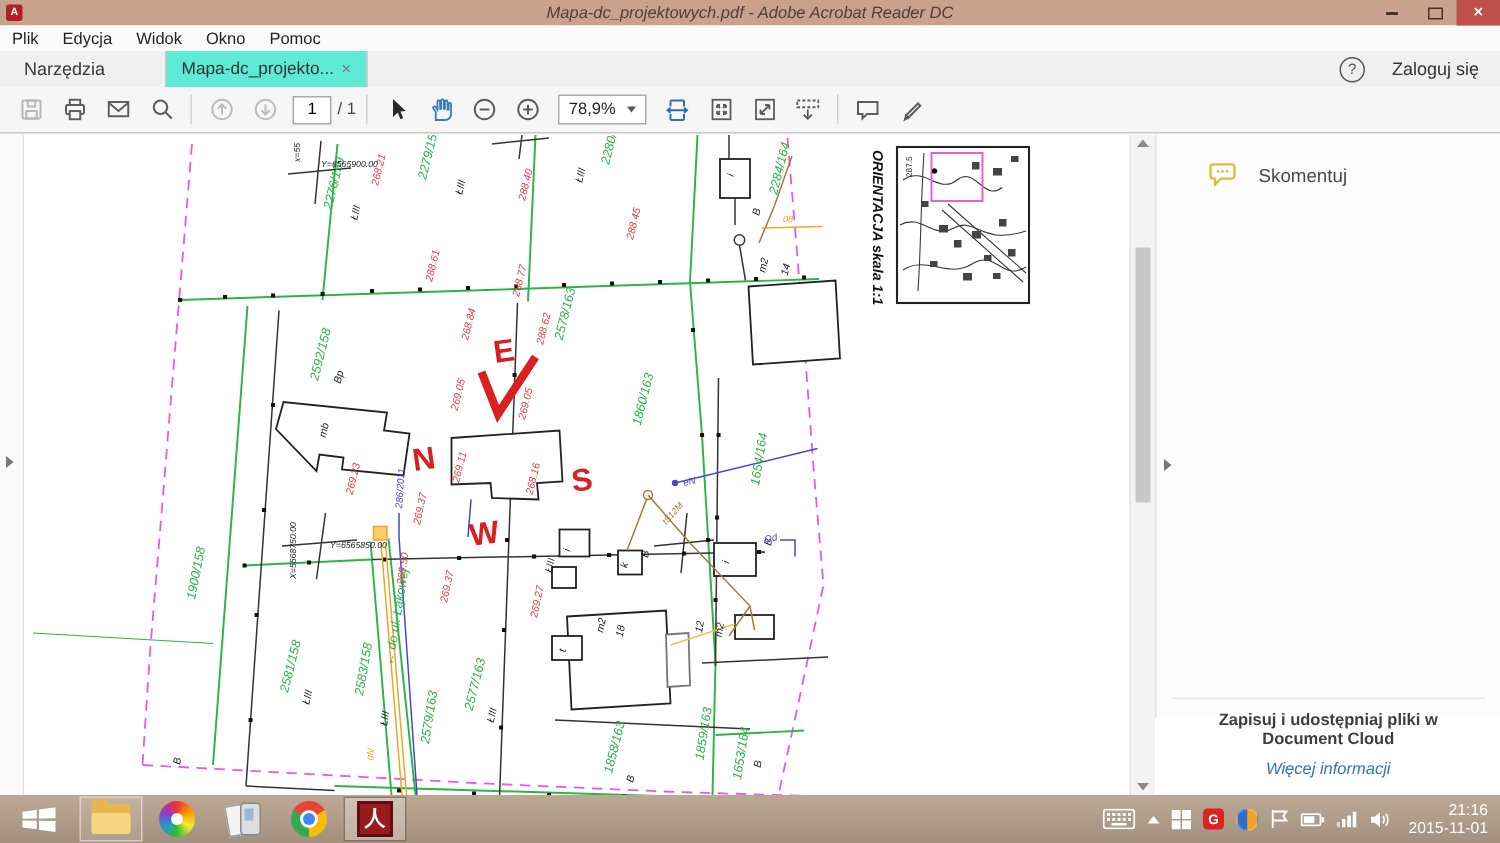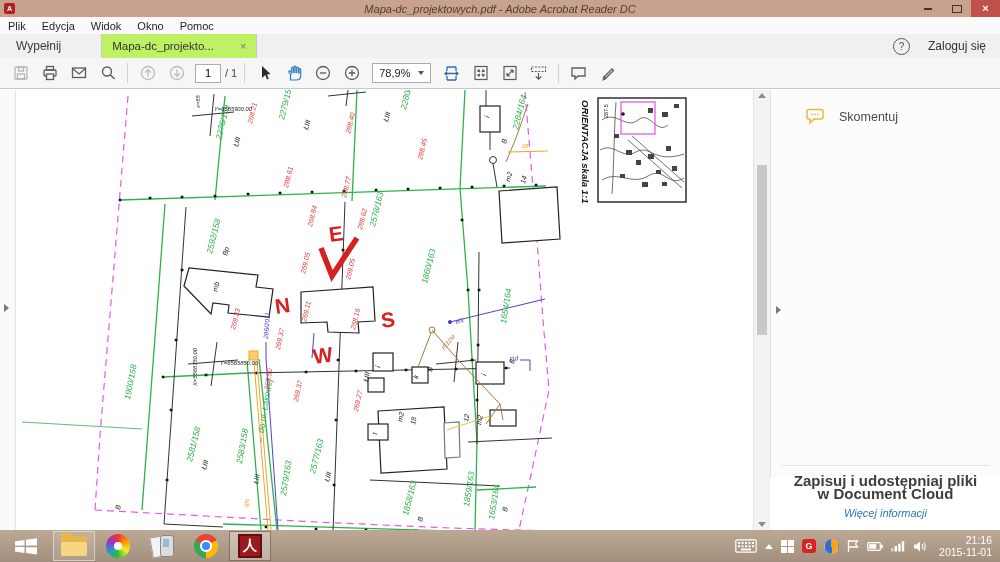--- a/index.html
+++ b/index.html
@@ -21,22 +21,22 @@
 
   
   .menubar{position:absolute;left:0;top:17px;width:1000px;height:17px;background:#fafafa;
     display:flex;align-items:center;font-size:11px;color:#1f1f1f;}
   .menu-item{padding:4px 8px;height:17px;display:flex;align-items:center;cursor:default;}
 
   
   .tabbar{position:absolute;left:0;top:34px;width:1000px;height:24px;background:#f0f0f0;
     border-bottom:1px solid #d8d8d8;display:flex;align-items:center;font-size:12px;color:#3a3a3a;}
   .bar-tab{padding:0 16px;height:24px;display:flex;align-items:center;}
-  .doc-tab{margin-left:24px;height:24px;background:#bef264;border-left:1px solid #c8c8c8;
-    border-right:1px solid #c8c8c8;display:flex;align-items:center;gap:26px;padding:0 10px;
+  .doc-tab{margin-left:24px;height:24px;background:#5eead4;border-left:1px solid #c8c8c8;
+    border-right:1px solid #c8c8c8;display:flex;align-items:center;gap:5px;padding:0 10px;
     font-size:11.5px;color:#333;}
   .tab-close{color:#777;font-size:11px;line-height:11px;}
   .tab-right{margin-left:auto;display:flex;align-items:center;gap:18px;padding-right:14px;}
   .help-circle{width:15px;height:15px;border:1.3px solid #555;border-radius:50%;
     display:flex;align-items:center;justify-content:center;font-size:10px;color:#555;}
   .signin{font-size:12px;color:#333;}
 
   
   .toolbar{position:absolute;left:0;top:58px;width:1000px;height:31px;background:#f6f6f6;
     border-bottom:1px solid #c9c9c9;display:flex;align-items:center;padding-left:6px;box-sizing:border-box;}
@@ -66,21 +66,21 @@
     border-left:4.5px solid transparent;border-right:4.5px solid transparent;border-top:5px solid #8a8a8a;}
   .thumb{position:absolute;left:3px;top:75px;width:10px;height:170px;background:#c8c8c8;}
 
   .panel{position:absolute;left:770px;top:0;width:230px;height:388px;background:#fcfcfc;
     border-left:1px solid #e0e0e0;box-sizing:border-box;}
   .panel-toggle{position:absolute;left:5px;top:216px;}
   .panel-item{position:absolute;left:34px;display:flex;align-items:center;gap:13px;
     font-size:12.5px;color:#4a4a4a;height:22px;}
   .pi-1{top:16px;}.pi-2{top:50px;}
   .panel-divider{position:absolute;left:10px;right:10px;top:375px;border-top:1px solid #e4e4e4;}
-  .promo{position:absolute;left:18px;right:18px;top:384px;text-align:center;font-size:15px;
+  .promo{position:absolute;left:18px;right:18px;top:384px;text-align:center;font-size:11px;
     font-weight:bold;color:#3e3e3e;line-height:13px;}
   .more-info{position:absolute;left:0;right:0;top:417px;text-align:center;font-size:11px;color:#2f76ad;font-style:italic;}
 
   
   .map-svg text{font-family:"Liberation Sans",sans-serif;}
   .ml-p{fill:#2db34a;font-style:italic;font-size:8.5px;}
   .ml-b{fill:#1a1a1a;font-style:italic;font-size:7px;}
   .ml-r{fill:#e23b3b;font-style:italic;font-size:7px;}
   .ml-u{fill:#4343cf;font-style:italic;font-size:6.5px;}
   .ml-w{fill:#a5793c;font-style:italic;font-size:6px;}
@@ -152,21 +152,21 @@
 
   <div class="menubar">
     <div class="menu-item">Plik</div>
     <div class="menu-item">Edycja</div>
     <div class="menu-item">Widok</div>
     <div class="menu-item">Okno</div>
     <div class="menu-item">Pomoc</div>
   </div>
 
   <div class="tabbar">
-    <div class="bar-tab">Wypełnij</div>
+    <div class="bar-tab">Narzędzia</div>
     <div class="doc-tab">
       <span>Mapa-dc_projekto...</span>
       <span class="tab-close">×</span>
     </div>
     <div class="tab-right">
       <div class="help-circle">?</div>
       <div class="signin">Zaloguj się</div>
     </div>
   </div>
 

